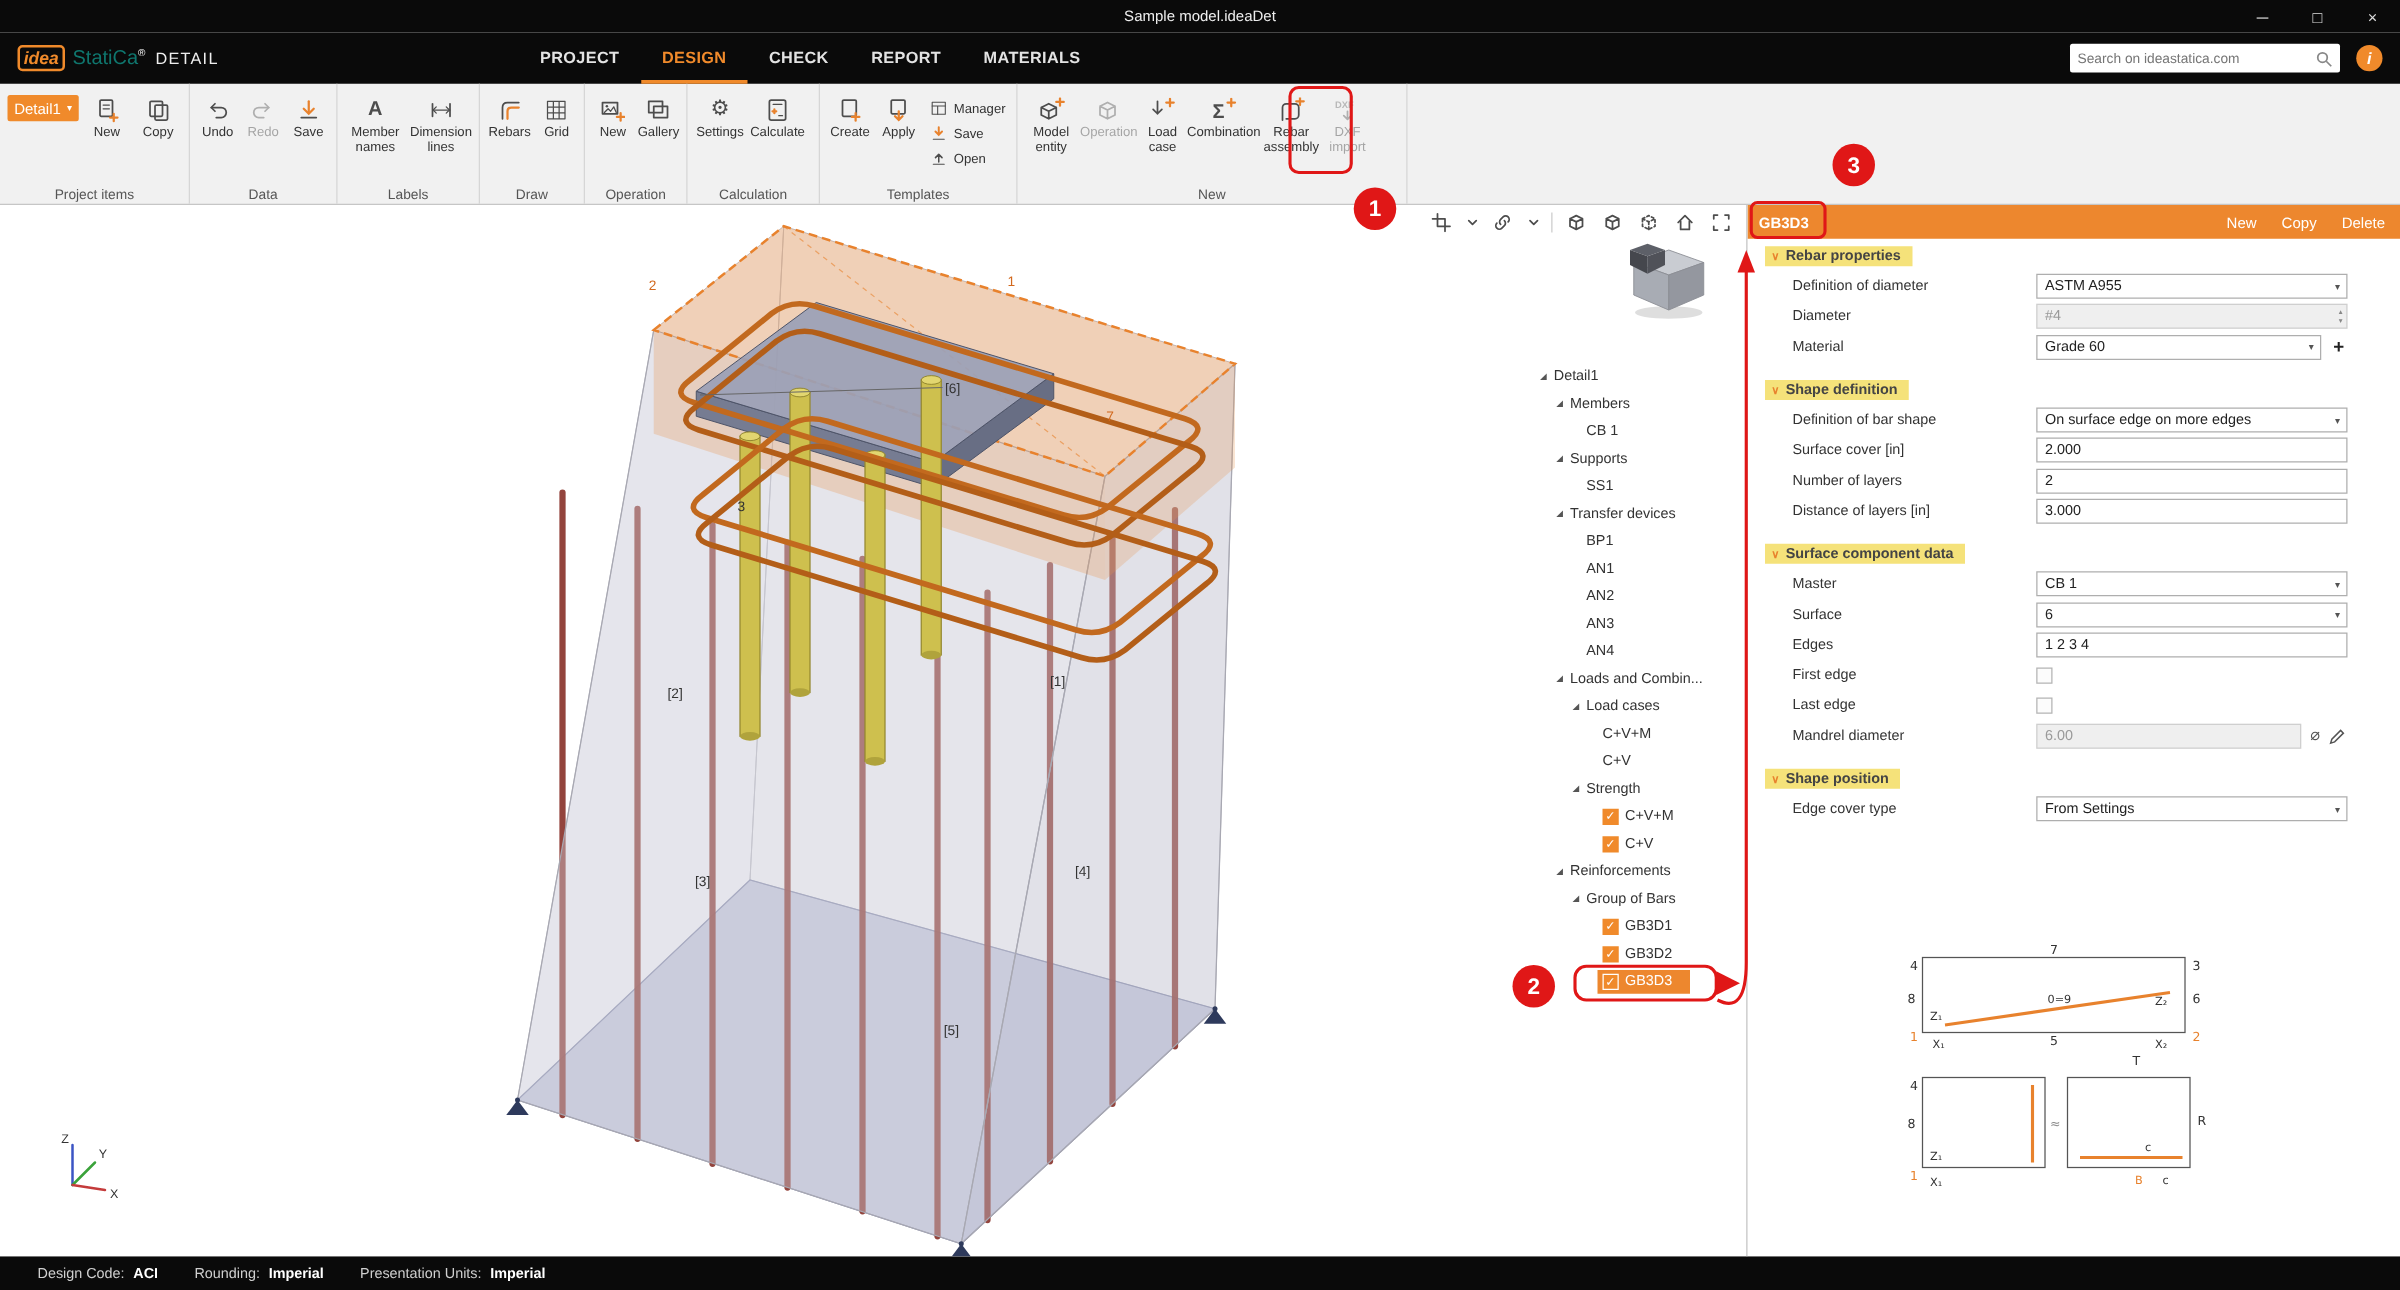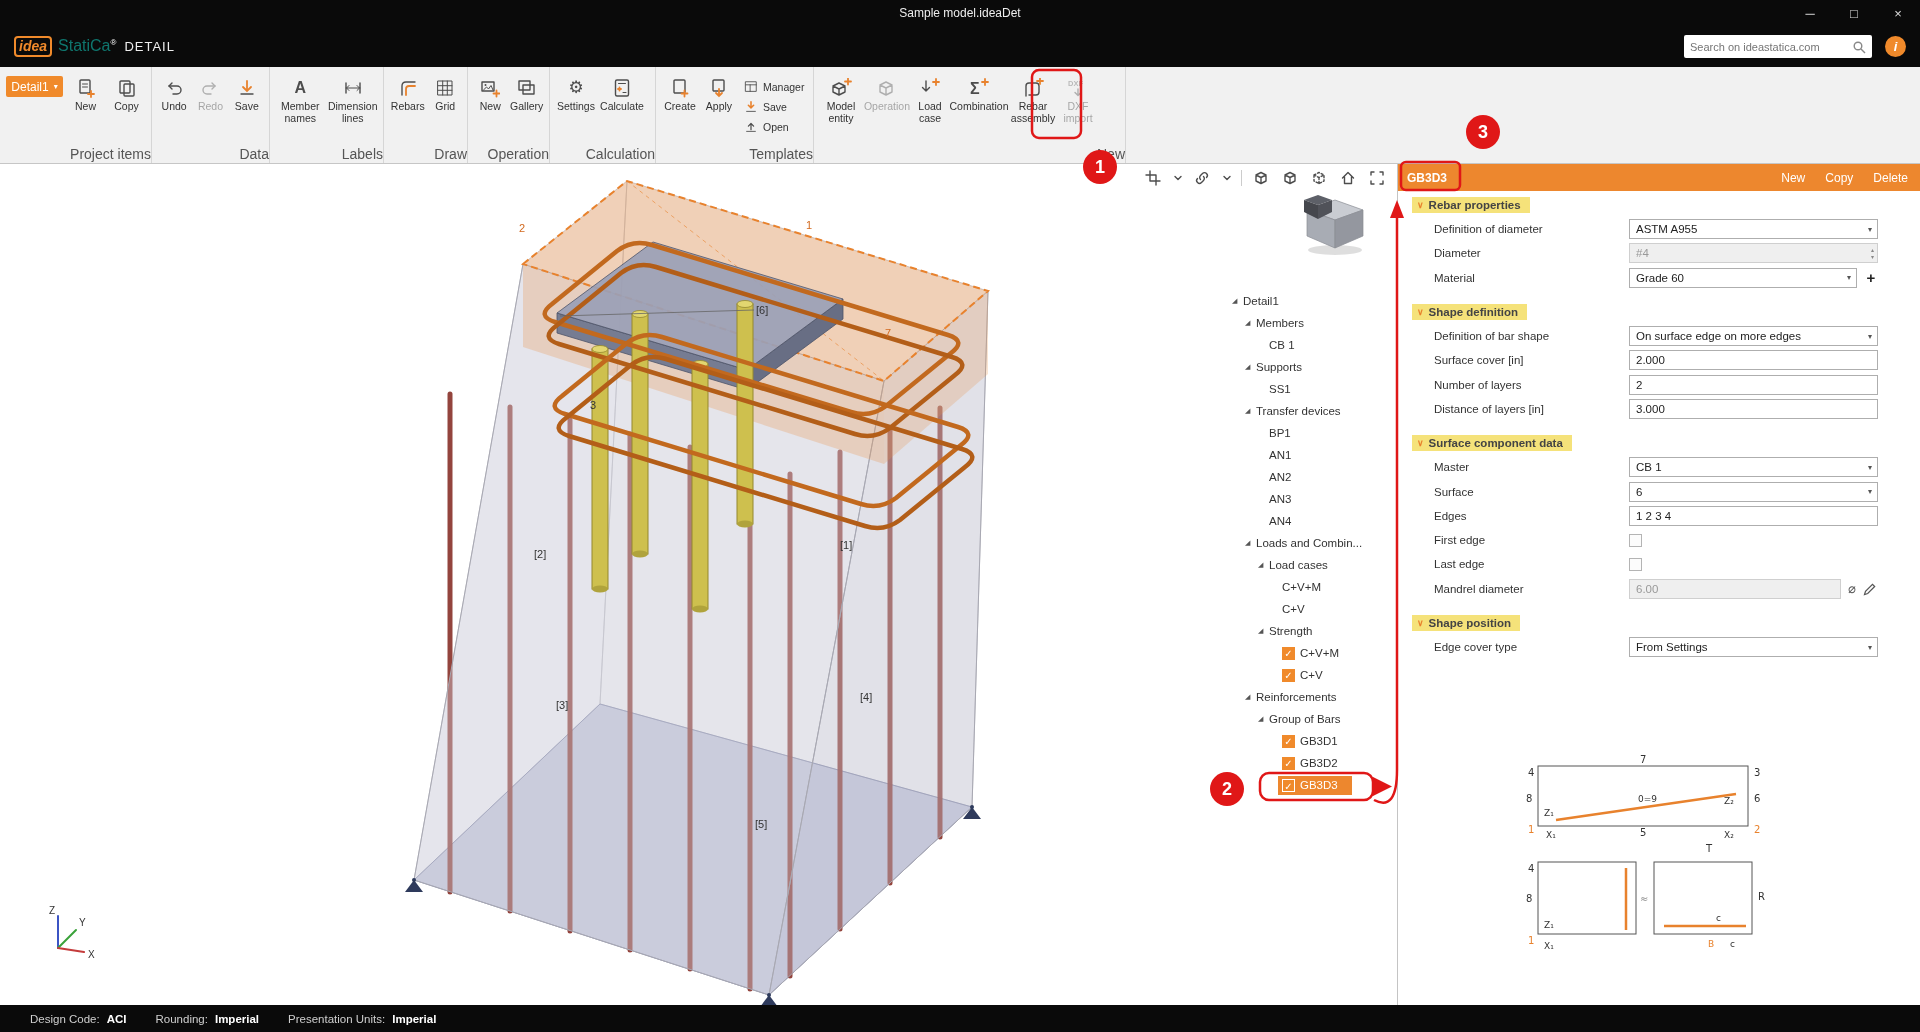--- a/index.html
+++ b/index.html
@@ -18,34 +18,34 @@
   .logo { margin-left:14px; display:flex; align-items:baseline; gap:6px; }
   .logo-idea { color:#f08a2b; border:2px solid #f08a2b; border-radius:4px; padding:0 3px;
     font-weight:bold; font-style:italic; font-size:14px; line-height:17px; }
   .logo-statica { color:#0f766e; font-weight:normal; font-size:16px; }
   .logo-reg { color:#fff; font-size:8px; vertical-align:super; }
   .logo-app { color:#eee; font-size:13px; letter-spacing:1px; margin-left:2px; }
   .tabs { position:absolute; left:415px; top:0; height:100%; display:flex; }
   .tab { padding:0 17px; display:flex; align-items:center; color:#e3e3e3; font-size:13px;
     font-weight:bold; letter-spacing:.3px; border-bottom:3px solid transparent; }
   .tab.active { color:#f08a2b; border-bottom-color:#f08a2b; }
-  .search-box { position:absolute; right:48px; top:9px; width:188px; height:23px; background:#fff;
+  .search-box { position:absolute; right:48px; top:9px; width:216px; height:23px; background:#fff;
     border-radius:2px; display:flex; align-items:center; padding:0 6px; }
   .search-box input { border:none; outline:none; flex:1; font-size:11px; color:#555;
     font-family:"Liberation Sans", sans-serif; }
   .info-btn { position:absolute; right:14px; top:10px; width:21px; height:21px; border-radius:50%;
     background:#f08a2b; color:#fff; font-weight:bold; font-style:italic; font-size:13px;
     text-align:center; line-height:21px; }
 
   
   .ribbon { height:97px; background:#f1f1f1; border-bottom:1px solid #c6c6c6; display:flex; }
   .rgroup { position:relative; border-right:1px solid #d6d6d6; padding:3px 4px 15px 4px;
     display:flex; align-items:flex-start; flex:none; }
-  .rgroup-label { position:absolute; bottom:1px; left:0; right:0; text-align:right;
-    font-size:14px; color:#555; }
+  .rgroup-label { position:absolute; bottom:1px; left:0; right:0; text-align:center;
+    font-size:11px; color:#555; }
   .rbtn { width:46px; display:flex; flex-direction:column; align-items:center; padding-top:5px;
     font-size:10.5px; color:#333; text-align:center; line-height:1.12; }
   .rbtn .ric { height:26px; display:flex; align-items:center; justify-content:center; }
   .rbtn.disabled { opacity:.4; }
   .ric-text { font-size:16px; font-weight:bold; color:#4d4d4d; }
   .detail-btn { margin:6px 2px 0 2px; width:64px; height:21px; background:#f08a2b; color:#fff;
     border-radius:2px; font-size:12px; display:flex; align-items:center; justify-content:center; gap:5px; }
   .detail-btn .chev { font-size:8px; }
   .tstack { display:flex; flex-direction:column; gap:6px; margin:10px 4px 0 6px; }
   .tsmall { display:flex; align-items:center; gap:5px; font-size:10.5px; color:#333; }
@@ -120,20 +120,27 @@
     <div class="win-btn close">×</div>
   </div>
 </div>
 
 <div class="menubar">
   <div class="logo">
     <span class="logo-idea">idea</span>
     <span><span class="logo-statica">StatiCa</span><span class="logo-reg">®</span></span>
     <span class="logo-app">DETAIL</span>
   </div>
+  <div class="tabs">
+    <div class="tab">PROJECT</div>
+    <div class="tab active">DESIGN</div>
+    <div class="tab">CHECK</div>
+    <div class="tab">REPORT</div>
+    <div class="tab">MATERIALS</div>
+  </div>
   <div class="search-box">
     <input placeholder="Search on ideastatica.com" style="">
     <svg width="14" height="14" viewBox="0 0 14 14">
       <circle cx="6" cy="6" r="3.8" fill="none" stroke="#888" stroke-width="1.4"></circle>
       <line x1="9" y1="9" x2="13" y2="13" stroke="#888" stroke-width="1.4"></line>
     </svg>
   </div>
   <div class="info-btn">i</div>
 </div>
 

